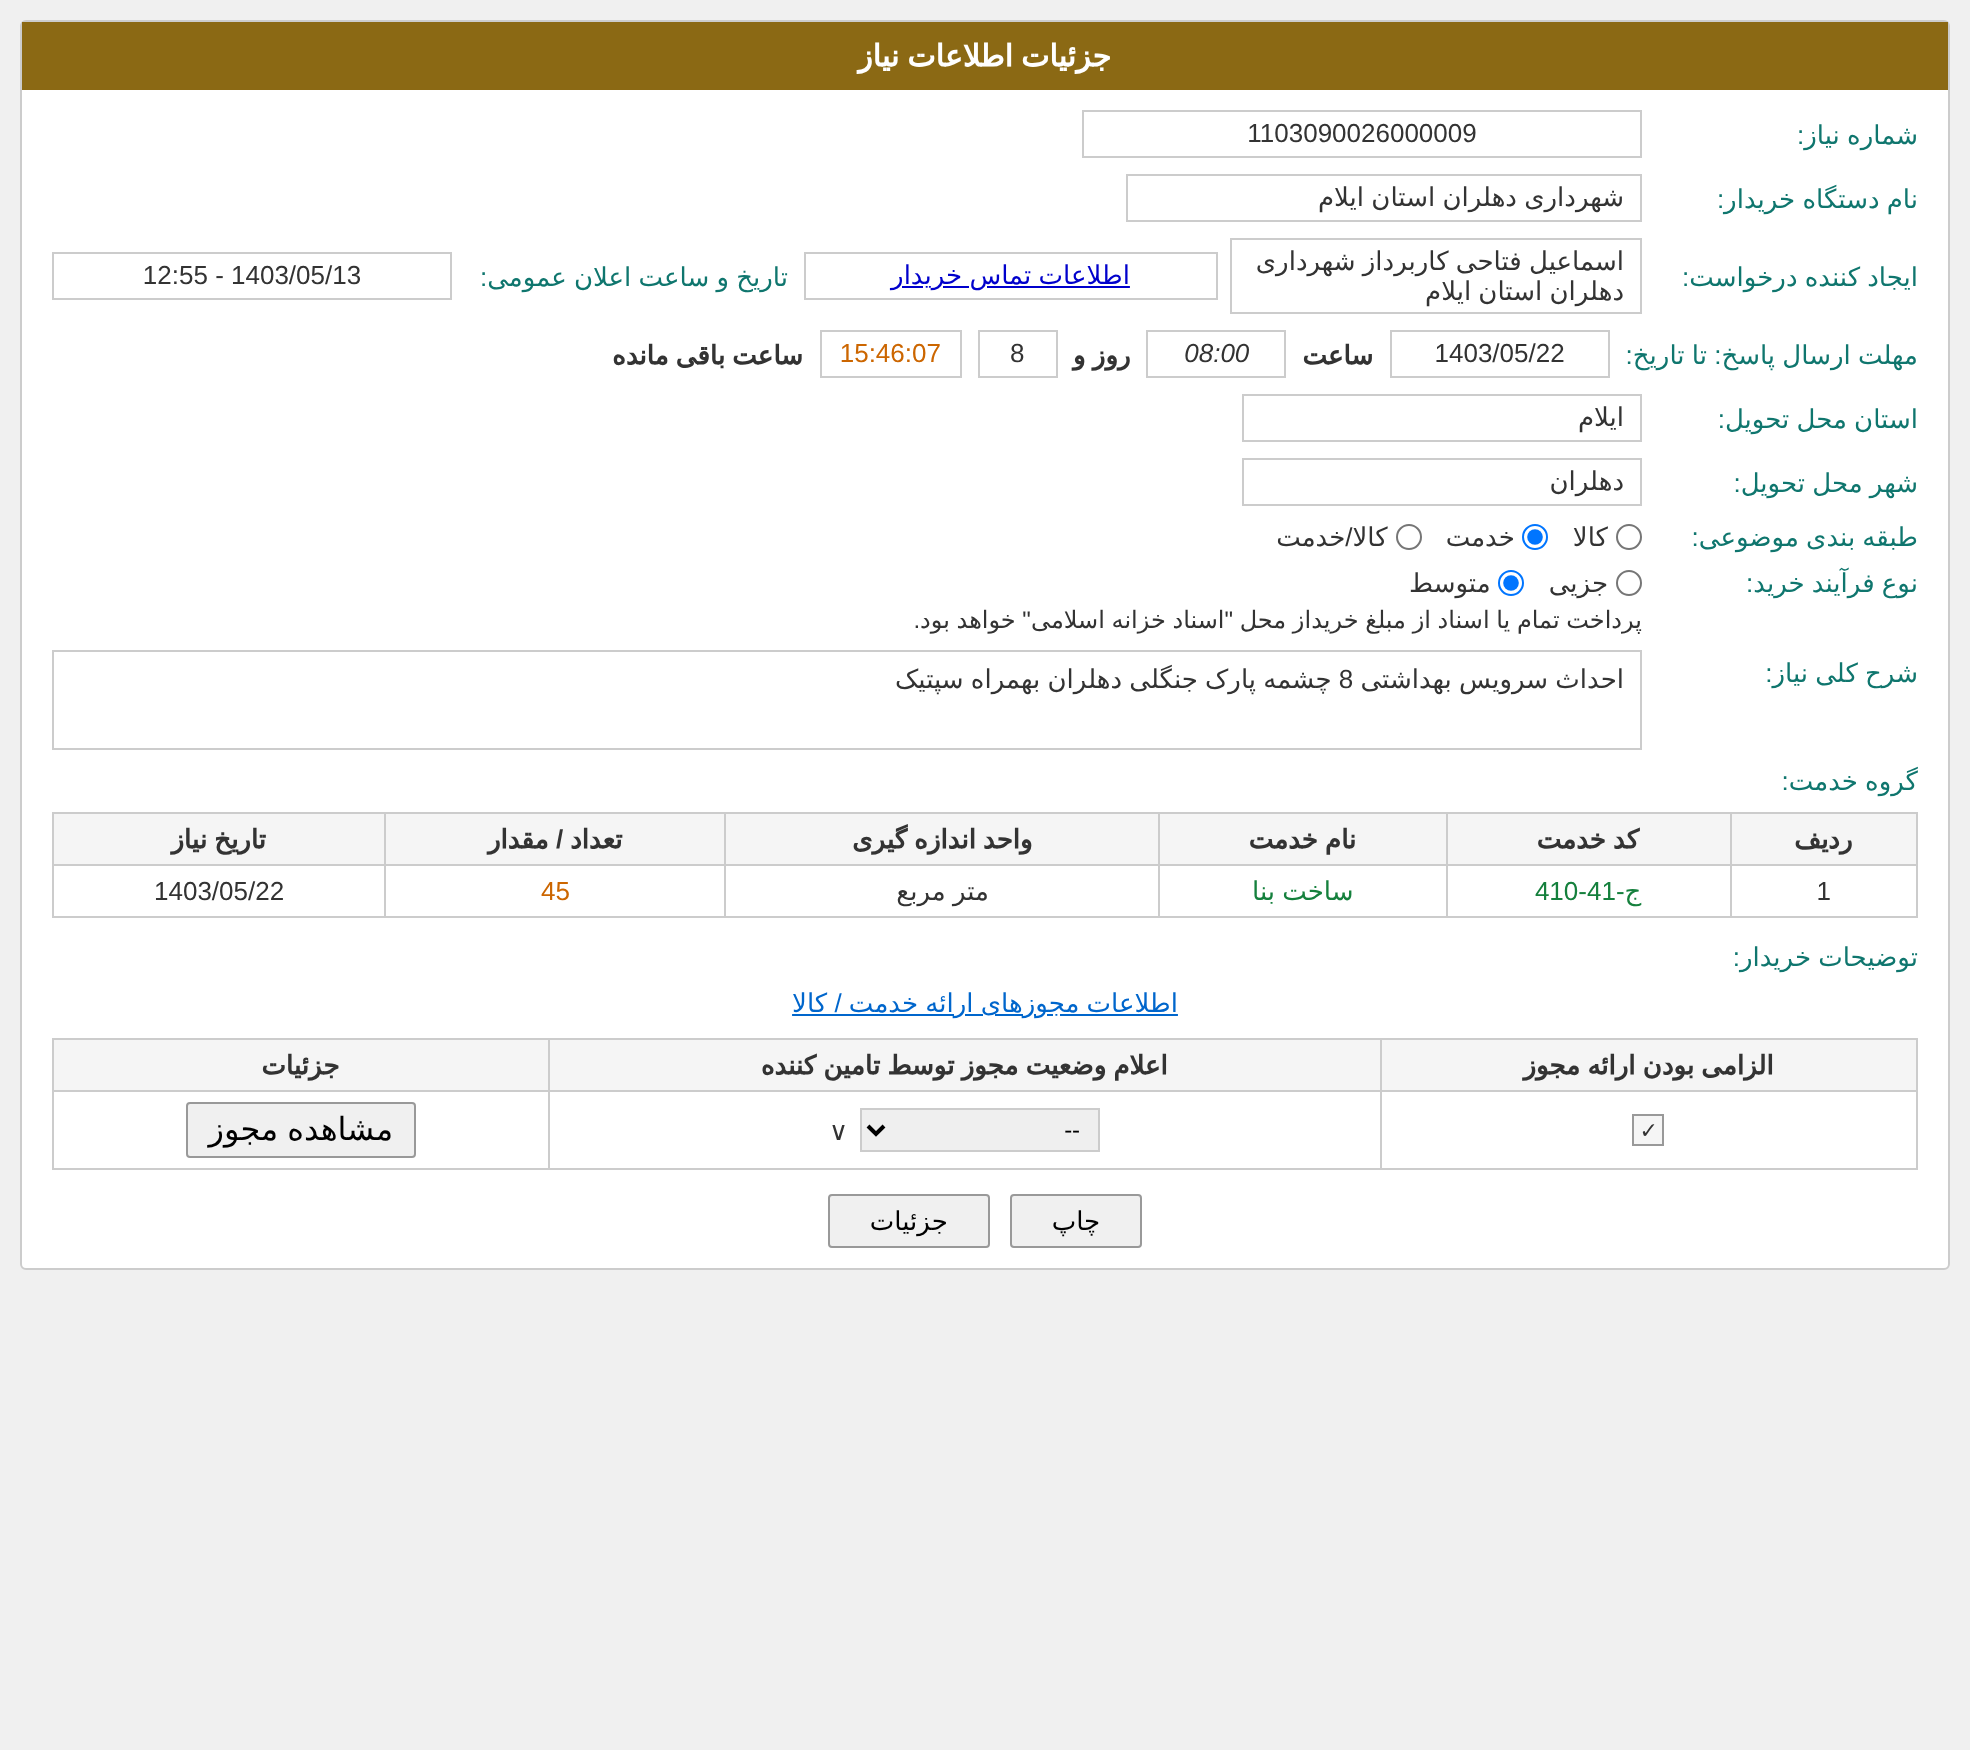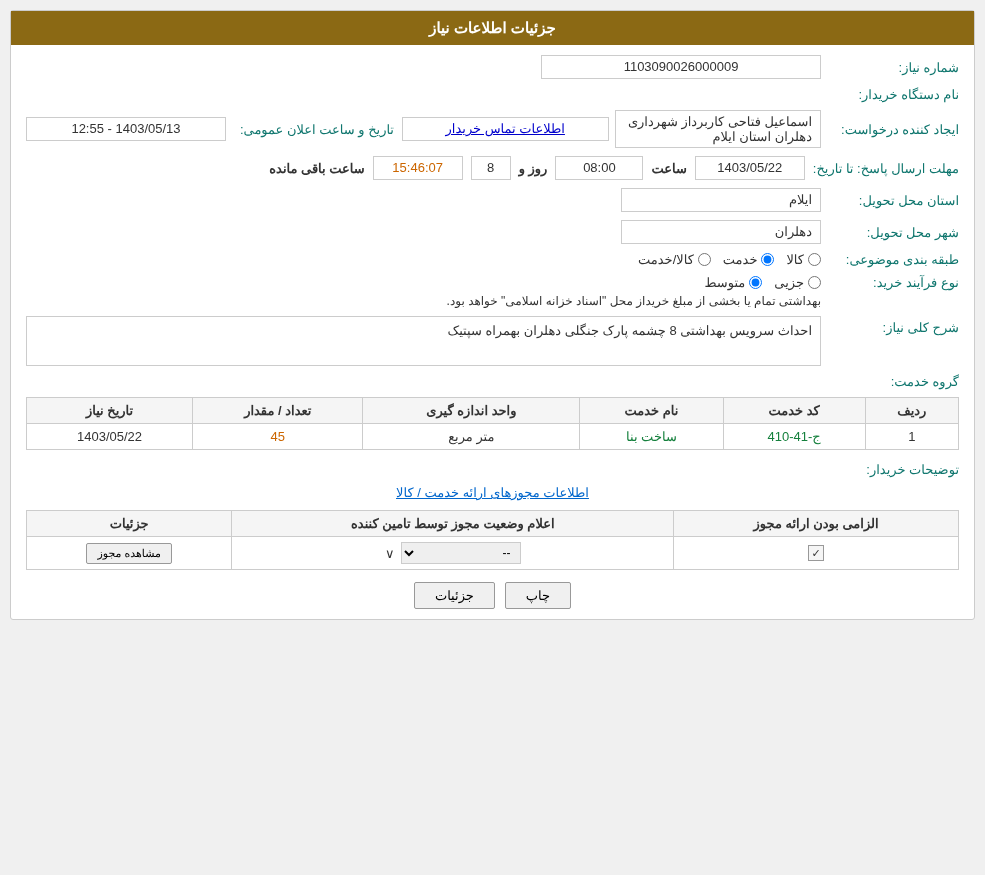--- a/index.html
+++ b/index.html
@@ -146,21 +146,21 @@
       font-size: 11px;
     }
     .permit-table-wrapper {
       margin-top: 10px;
     }
     .small-btn {
       padding: 3px 10px;
       border: 1px solid #999;
       background: #f0f0f0;
       cursor: pointer;
-      font-size: 11px;
+      font-size: 16px;
       border-radius: 2px;
     }
     .select-small {
       border: 1px solid #ccc;
       padding: 2px 5px;
       font-size: 12px;
       min-width: 120px;
     }
     .relative-wrapper {
       position: relative;
@@ -175,42 +175,43 @@
     <div class="card-body relative-wrapper">
 
       <div class="info-row">
         <div class="label">شماره نیاز:</div>
         <div class="value-box" style="max-width:280px;text-align:center;">1103090026000009</div>
         <div style="flex:1;"></div>
       </div>
 
       <div class="info-row">
         <div class="label">نام دستگاه خریدار:</div>
+        <div class="value-box">شهرداری دهلران استان ایلام</div>
         <div style="flex:1;"></div>
         <div style="width:280px;"></div>
       </div>
 
       <div class="info-row">
         <div class="label">ایجاد کننده درخواست:</div>
         <div class="inline-group">
           <div class="value-box" style="flex:1;">اسماعیل فتاحی کاربرداز شهرداری دهلران استان ایلام</div>
           <span class="value-box blue-link" style="min-width:120px;text-align:center;">اطلاعات تماس خریدار</span>
         </div>
         <div class="label" style="min-width:160px;">تاریخ و ساعت اعلان عمومی:</div>
         <div class="value-box" style="max-width:200px;text-align:center;">1403/05/13 - 12:55</div>
       </div>
 
       <div class="info-row">
         <div class="label">مهلت ارسال پاسخ: تا تاریخ:</div>
         <div class="value-box" style="max-width:110px;text-align:center;">1403/05/22</div>
         <div class="small-label">ساعت</div>
-        <div class="small-box" style="width:88px;">08:00</div>
+        <div class="small-box" style="width:70px;font-style:italic;">08:00</div>
         <div class="small-label">روز و</div>
         <div class="small-box" style="width:40px;">8</div>
-        <div class="small-box" style="width:90px;color:#cc6600;">15:46:07</div>
+        <div class="small-box" style="width:71px;color:#cc6600;">15:46:07</div>
         <div class="small-label">ساعت باقی مانده</div>
       </div>
 
       <div class="info-row">
         <div class="label">استان محل تحویل:</div>
         <div class="value-box" style="max-width:200px;">ایلام</div>
         <div style="flex:1;"></div>
       </div>
 
       <div class="info-row">
@@ -243,21 +244,21 @@
           <div class="radio-group" style="margin-bottom:4px;">
             <div class="radio-item">
               <input type="radio" name="noeFarayand" style="">
               <span>جزیی</span>
             </div>
             <div class="radio-item">
               <input type="radio" name="noeFarayand" checked="" style="">
               <span>متوسط</span>
             </div>
           </div>
-          <div style="color:#333;font-size:12px;">بهداشتی تمام یا بخشی از مبلغ خریداز محل "اسناد خزانه اسلامی" خواهد بود.</div>
+          <div style="color:#333;font-size:12px;">پرداخت تمام یا اسناد از مبلغ خریداز محل "اسناد خزانه اسلامی" خواهد بود.</div>
         </div>
       </div>
 
       <div class="info-row" style="align-items:flex-start;">
         <div class="label" style="padding-top:4px;">شرح کلی نیاز:</div>
         <div style="flex:1;border:1px solid #ccc;padding:6px 8px;min-height:50px;text-align:right;background:#fff;">
           <span>احداث سرویس بهداشتی 8 چشمه پارک جنگلی دهلران بهمراه سپتیک</span>
         </div>
       </div>
 

